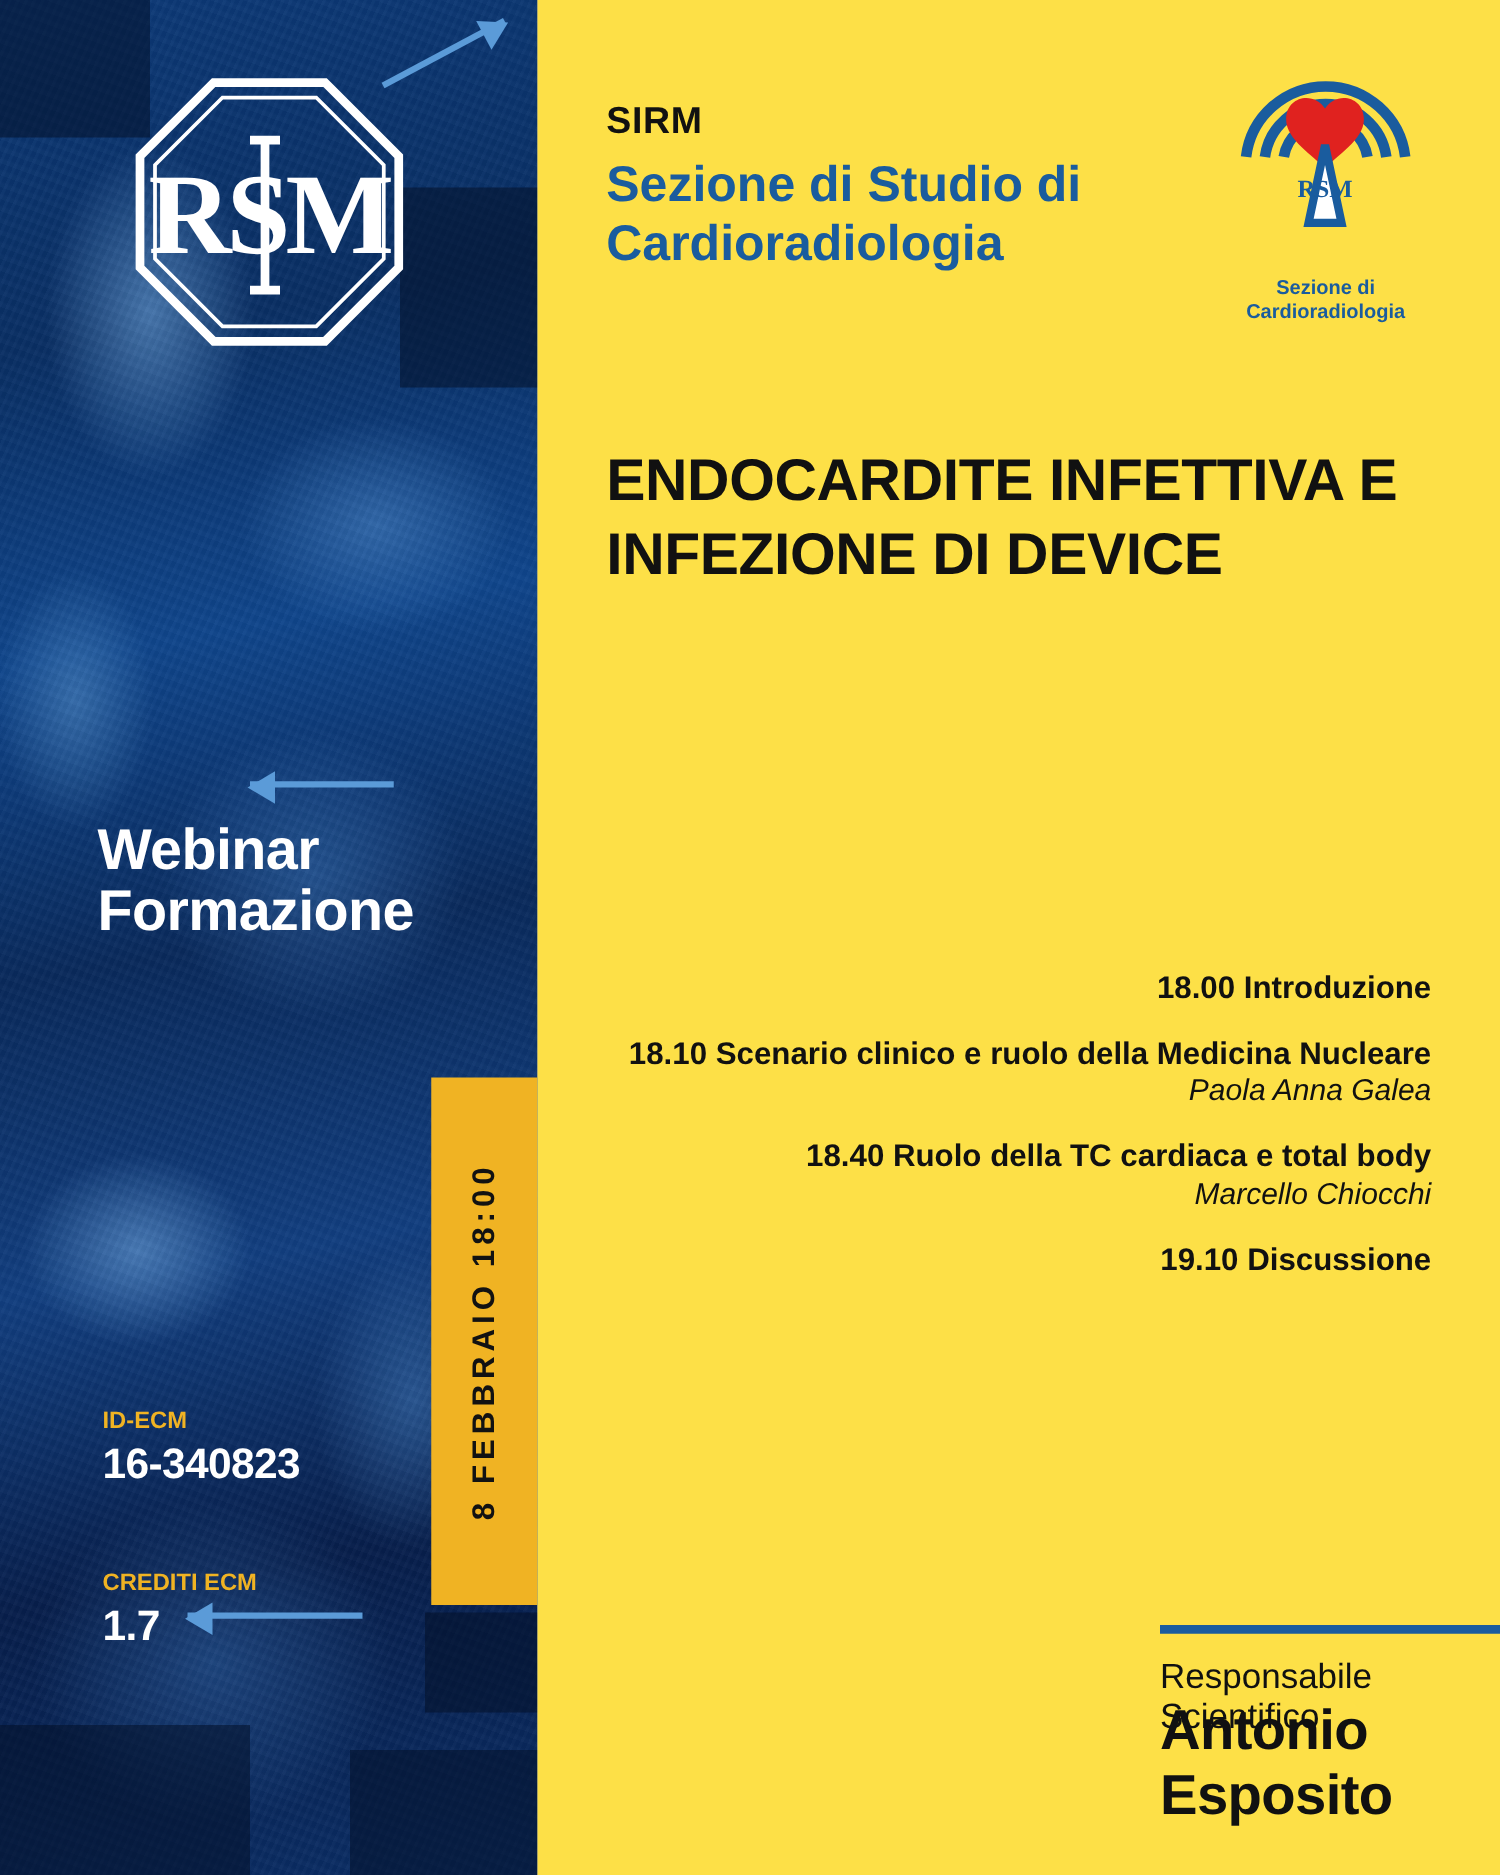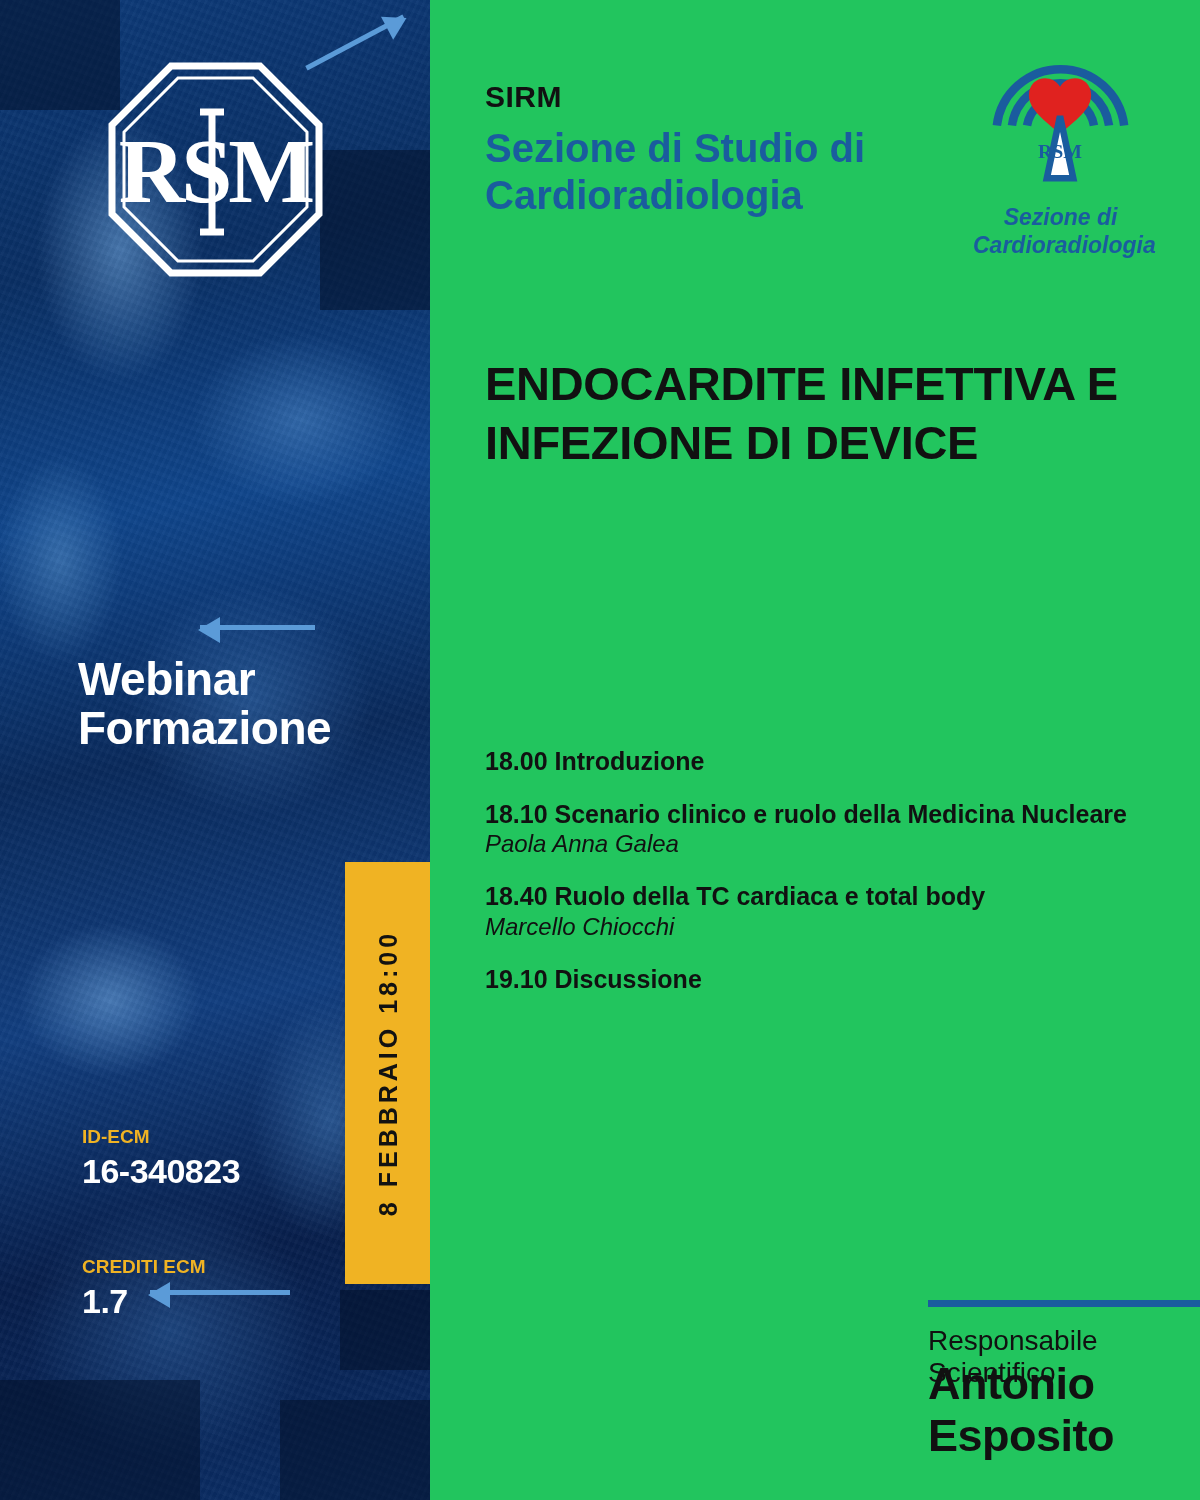--- a/index.html
+++ b/index.html
@@ -150,21 +150,21 @@
     letter-spacing: 4px;
   }
 
   
   .right {
     position: absolute;
     left: 430px;
     top: 0;
     width: 770px;
     height: 1500px;
-    background: #22c55e;
+    background: #fde047;
   }
   .kicker {
     position: absolute;
     left: 55px;
     top: 80px;
     color: #111111;
     font-weight: bold;
     font-size: 30px;
     letter-spacing: 0.5px;
   }
@@ -182,24 +182,23 @@
   .badge {
     position: absolute;
     right: 52px;
     top: 35px;
     width: 175px;
     text-align: center;
   }
   .badge-caption {
     color: #1a5c9e;
     font-weight: bold;
-    font-size: 23px;
+    font-size: 16px;
     line-height: 1.2;
-    margin-top: 0;
-    font-style: italic;
+    margin-top: 16px;
   }
 
   .event-title {
     position: absolute;
     left: 55px;
     top: 355px;
     width: 660px;
     color: #111111;
     font-weight: bold;
     font-size: 47px;
@@ -212,22 +211,23 @@
     left: 55px;
     top: 695px;
     font-style: italic;
     font-size: 25px;
     color: #111111;
   }
 
   .agenda {
     position: absolute;
     left: 55px;
-    top: 746px;
+    top: 775px;
     width: 660px;
+    text-align: right;
   }
   .agenda-item { margin-bottom: 22px; }
   .agenda-line {
     font-weight: bold;
     font-size: 25px;
     color: #111111;
     line-height: 1.22;
   }
   .agenda-speaker {
     font-style: italic;

